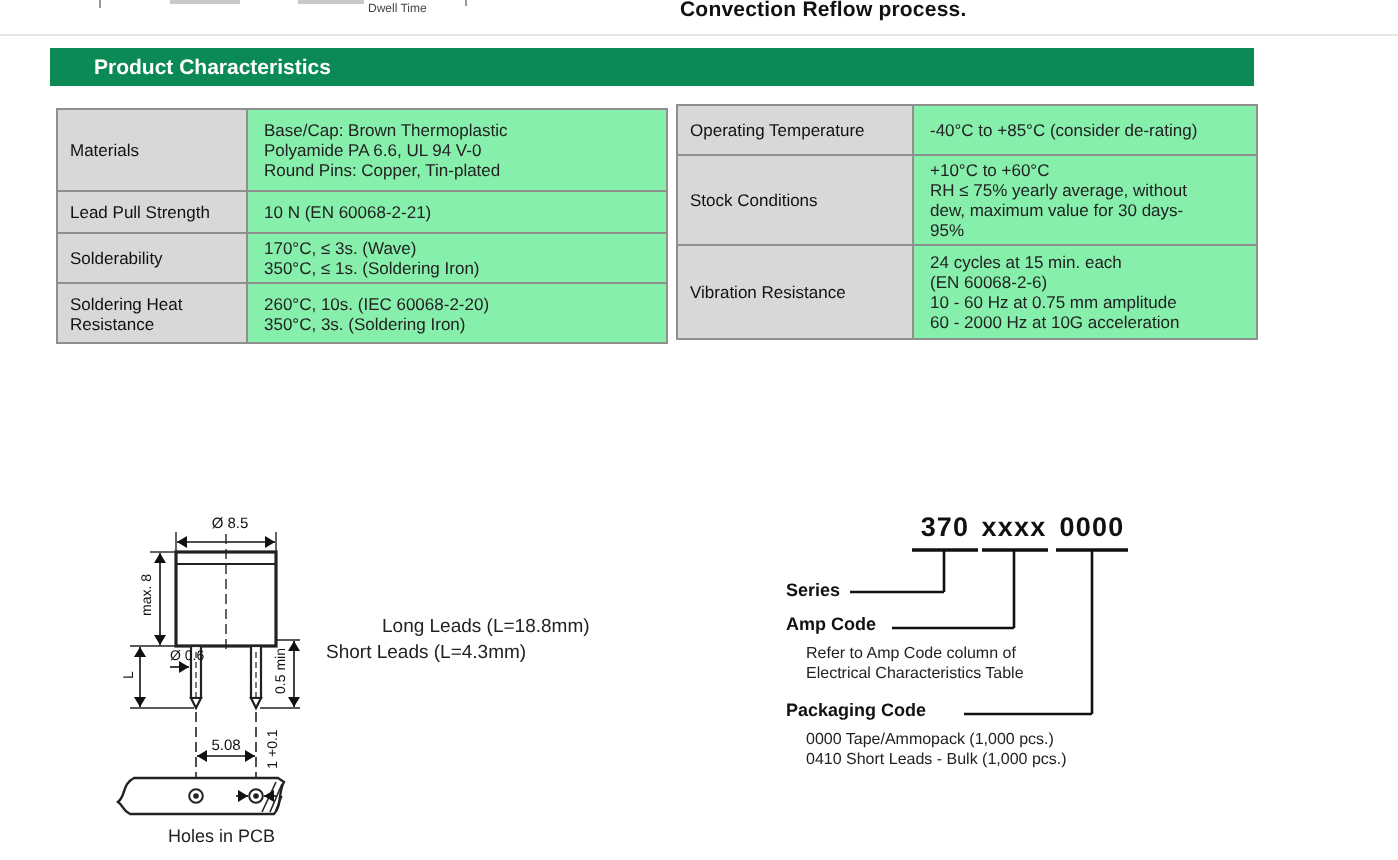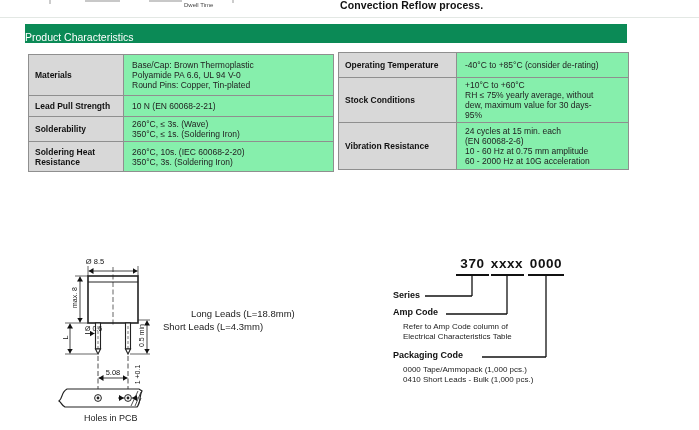--- a/index.html
+++ b/index.html
@@ -3,28 +3,28 @@
 <meta charset="utf-8">
 <style>
   html,body{margin:0;padding:0;background:#fff;}
   .page{position:relative;width:699px;height:430px;background:#fff;overflow:hidden;
         font-family:"Liberation Sans","DejaVu Sans",sans-serif;color:#1a1a1a;}
   .abs{position:absolute;}
   svg.art{position:absolute;left:0;top:0;pointer-events:none;}
   .sep{position:absolute;left:0;top:17px;width:699px;height:1px;background:#e3e8e4;}
   .dwell{left:184px;top:2px;font-size:6px;color:#444;}
   .reflow{left:340px;top:-1px;font-size:10.5px;font-weight:bold;color:#111;letter-spacing:.1px;}
-  .bar{position:absolute;height:17px;background:#0b8a56;color:#fff;font-weight:normal;
-       font-size:10px;display:flex;align-items:flex-end;padding-left:0;box-sizing:border-box;}
+  .bar{position:absolute;height:17px;background:#0b8a56;color:#fff;font-weight:bold;
+       font-size:10px;display:flex;align-items:center;padding-left:22px;box-sizing:border-box;}
   .bar-product{left:25px;top:24px;width:602px;height:19px;font-size:10.5px;}
   .bar-dims{left:18px;top:231px;width:289px;}
   .bar-pns{left:333px;top:231px;width:287px;}
   table.tbl{position:absolute;border-collapse:collapse;table-layout:fixed;font-size:8.5px;line-height:10px;}
   table.tbl td{border:1px solid #8f8f8f;vertical-align:middle;box-sizing:border-box;}
-  td.lab{background:#d8d8d8;font-weight:bold;padding:2px 3px 2px 6px;white-space:pre-line;color:#111;}
+  td.lab{background:#d8d8d8;font-weight:normal;padding:2px 3px 2px 6px;white-space:pre-line;color:#111;}
   td.val{background:#86efac;padding:2px 3px 2px 8px;white-space:pre-line;color:#222;}
   .tbl-left{left:28px;top:54px;width:305px;}
   .tbl-right{left:338px;top:52px;width:290px;}
   .dim{position:absolute;font-size:7px;color:#111;white-space:nowrap;}
   .dim.c{text-align:center;}
   .rot{transform:rotate(-90deg);transform-origin:center;}
   .leads{position:absolute;left:163px;font-size:9.5px;color:#222;}
   .holes-lab{position:absolute;left:84px;top:413px;font-size:9px;color:#222;}
   .pn-code{position:absolute;top:256px;font-weight:bold;font-size:13.5px;letter-spacing:.6px;
            color:#111;text-align:center;}
@@ -145,21 +145,21 @@
       <td class="val">Base/Cap: Brown Thermoplastic
 Polyamide PA 6.6, UL 94 V-0
 Round Pins: Copper, Tin-plated</td>
     </tr>
     <tr style="height:21px">
       <td class="lab">Lead Pull Strength</td>
       <td class="val">10 N (EN 60068-2-21)</td>
     </tr>
     <tr style="height:25px">
       <td class="lab">Solderability</td>
-      <td class="val">260°C, ≤ 3s. (Wave)
+      <td class="val">170°C, ≤ 3s. (Wave)
 350°C, ≤ 1s. (Soldering Iron)</td>
     </tr>
     <tr style="height:30px">
       <td class="lab">Soldering Heat
 Resistance</td>
       <td class="val">260°C, 10s. (IEC 60068-2-20)
 350°C, 3s. (Soldering Iron)</td>
     </tr>
   </tbody>
     </table>
@@ -184,21 +184,21 @@
     <tr style="height:47px">
       <td class="lab">Vibration Resistance</td>
       <td class="val">24 cycles at 15 min. each
 (EN 60068-2-6)
 10 - 60 Hz at 0.75 mm amplitude
 60 - 2000 Hz at 10G acceleration</td>
     </tr>
   </tbody>
     </table>
 
-  <div class="dim c" style="left:80px;top:257px;width:30px;font-size:7.5px">Ø 8.5</div>
+  <div class="dim c" style="left:100px;top:257px;width:30px;font-size:7.5px">Ø 8.5</div>
   <div class="dim c rot" style="left:58px;top:294px;width:32px;">max. 8</div>
   <div class="dim c rot" style="left:60px;top:334px;width:10px;">L</div>
   <div class="dim" style="left:85px;top:325px;">Ø 0.6</div>
   <div class="dim c rot" style="left:124px;top:332px;width:34px;">0.5 min</div>
   <div class="leads" style="top:308px;padding-left:28px;">Long Leads (L=18.8mm)</div>
   <div class="leads" style="top:321px;">Short Leads (L=4.3mm)</div>
   <div class="dim c" style="left:100px;top:368px;width:26px;font-size:7.5px">5.08</div>
   <div class="dim c rot" style="left:120px;top:371px;width:34px;">1 +0.1</div>
   <div class="holes-lab">Holes in PCB</div>
 

